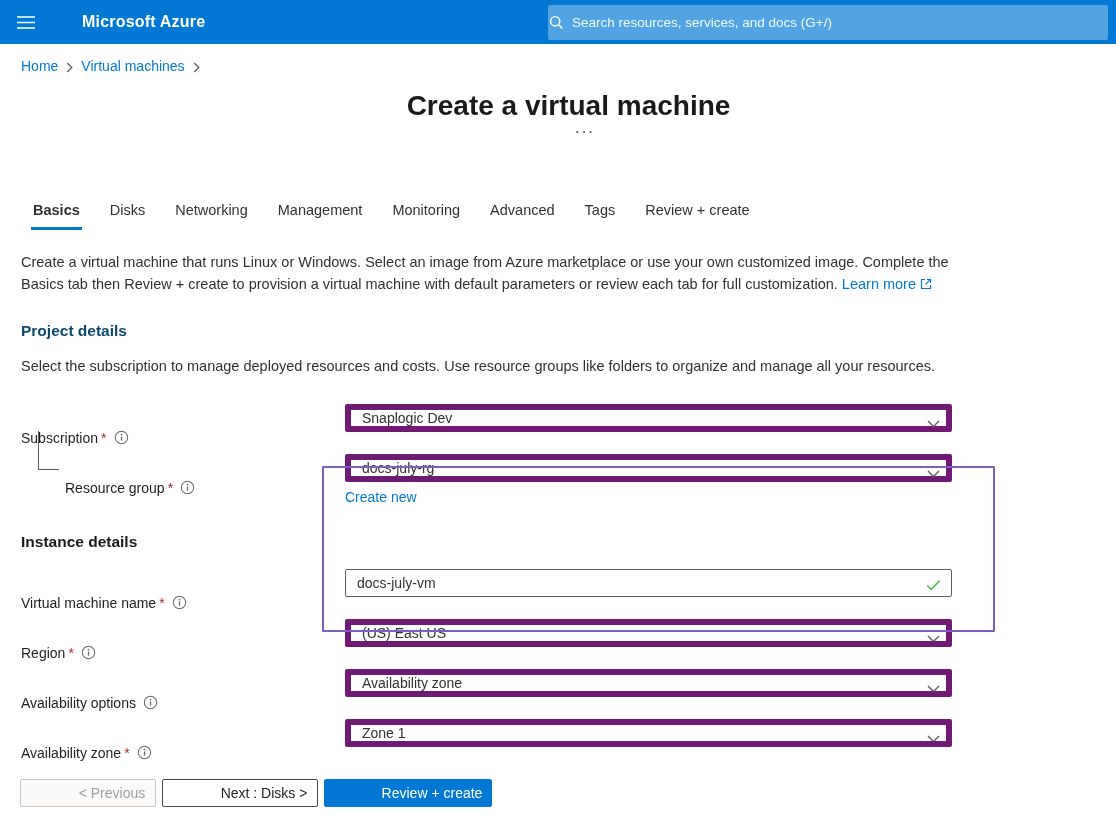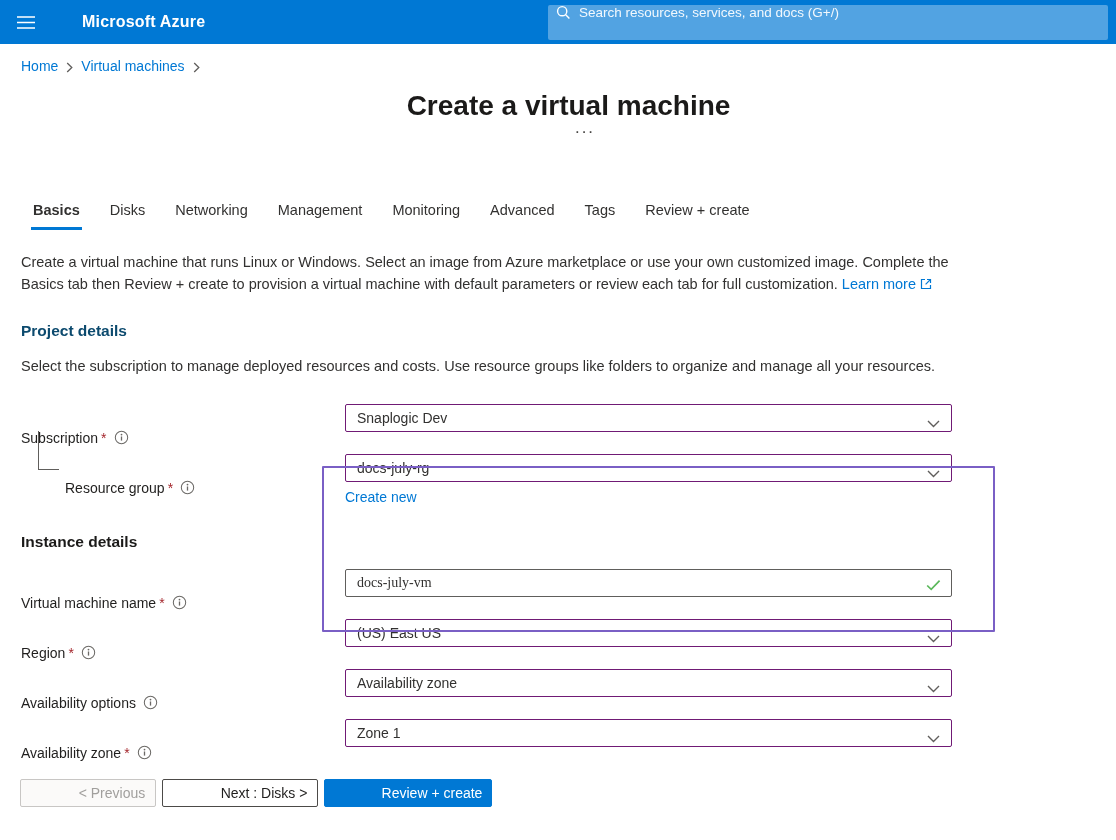--- a/index.html
+++ b/index.html
@@ -4,21 +4,21 @@
 <style>
   * { margin:0; padding:0; box-sizing:border-box; }
   html,body { background:#fff; }
   body { font-family:"Liberation Sans","DejaVu Sans",sans-serif; }
   .page { width:1116px; height:840px; position:relative; background:#fff; color:#323130; overflow:hidden; }
 
   
   .topbar { height:44px; background:#0078d4; display:flex; align-items:center; padding:0 8px 0 0; }
   .hamburger { width:52px; height:44px; background:transparent; border:none; display:flex; align-items:center; justify-content:center; cursor:pointer; }
   .app-title { color:#fff; font-size:16px; font-weight:700; margin-left:30px; letter-spacing:.2px; }
-  .searchbox { margin-left:auto; width:560px; height:35px; background:rgba(255,255,255,.32); border-radius:2px; display:flex; align-items:flex-start; padding:0 8px; gap:8px; }
+  .searchbox { margin-left:auto; width:560px; height:35px; background:rgba(255,255,255,.32); border-radius:2px; display:flex; align-items:center; padding:0 1px; gap:8px; }
   .searchbox input { flex:1; background:transparent; border:none; outline:none; color:#fff; font-size:13.5px; font-family:inherit; }
   .searchbox input::placeholder { color:#fbfdff; opacity:.95; }
 
   
   .breadcrumb { display:flex; align-items:center; gap:8px; padding:14px 0 0 21px; font-size:14px; }
   .crumb { color:#0078d4; text-decoration:none; cursor:pointer;text-align:center; }
   .crumb-sep { display:inline-flex; margin-top:2px; }
 
   
   .title-row { display:flex; align-items:center; margin:16px 0 0 21px;flex-direction:column; }
@@ -39,23 +39,23 @@
   .section-desc { margin:16px 0 0 21px; width:935px; font-size:14.5px; line-height:21.5px; }
 
   
   .form { margin:26px 0 0 21px; }
   .form-row { display:flex; align-items:center; height:28px; margin-bottom:22px; position:relative; }
   .form-row.tight { margin-bottom:0; }
   .label-cell { width:324px; flex:none; display:flex; align-items:center; font-size:14px; color:#201f1e;margin-top:40px; }
   .required { color:#a4262c; margin-left:3px; }
   .info-icon { margin-left:7px; display:inline-flex; cursor:pointer; }
   .control-cell { width:607px; flex:none; position:relative; }
-  .select { height:28px; border:1px solid #701a75; border-radius:2px; background:#fff; display:flex; align-items:center; padding:0 34px 0 11px; font-size:14px; cursor:pointer; color:#323130; }
+  .select { height:28px; border:6px solid #701a75; border-radius:2px; background:#fff; display:flex; align-items:flex-end; padding:0 34px 0 11px; font-size:14px; cursor:pointer; color:#323130; }
   .chevron { position:absolute; right:12px; top:10px; pointer-events:none; }
-  .text-input { width:100%; height:28px; border:1px solid #605e5c; border-radius:2px; padding:0 34px 0 11px; font-size:14px; font-family:Liberation Serif, serif; color:#323130; outline:none; background:#fff; }
+  .text-input { width:100%; height:28px; border:1px solid #605e5c; border-radius:2px; padding:0 34px 0 11px; font-size:14px; font-family:Liberation Sans, sans-serif; color:#323130; outline:none; background:#fff; }
   .check-icon { position:absolute; right:11px; top:8px; }
   .create-new { display:inline-block; margin:6px 0 0 324px; font-size:14px; line-height:19px; }
   .indent-label { margin-left:44px; }
   .connector { position:absolute; left:17px; bottom:12px; width:21px; height:39px; border-left:1px solid #605e5c; border-bottom:1px solid #605e5c; }
   .heading-in-form { margin:26px 0 0 0; font-size:15.5px; font-weight:700; color:#1b1a19; }
   .row-after-heading { margin-top:18px; }
 
   
   .highlight-box { position:absolute; left:322px; top:466px; width:673px; height:166px; border:2px solid #7a5fc5; border-radius:1px; pointer-events:none; }
 

